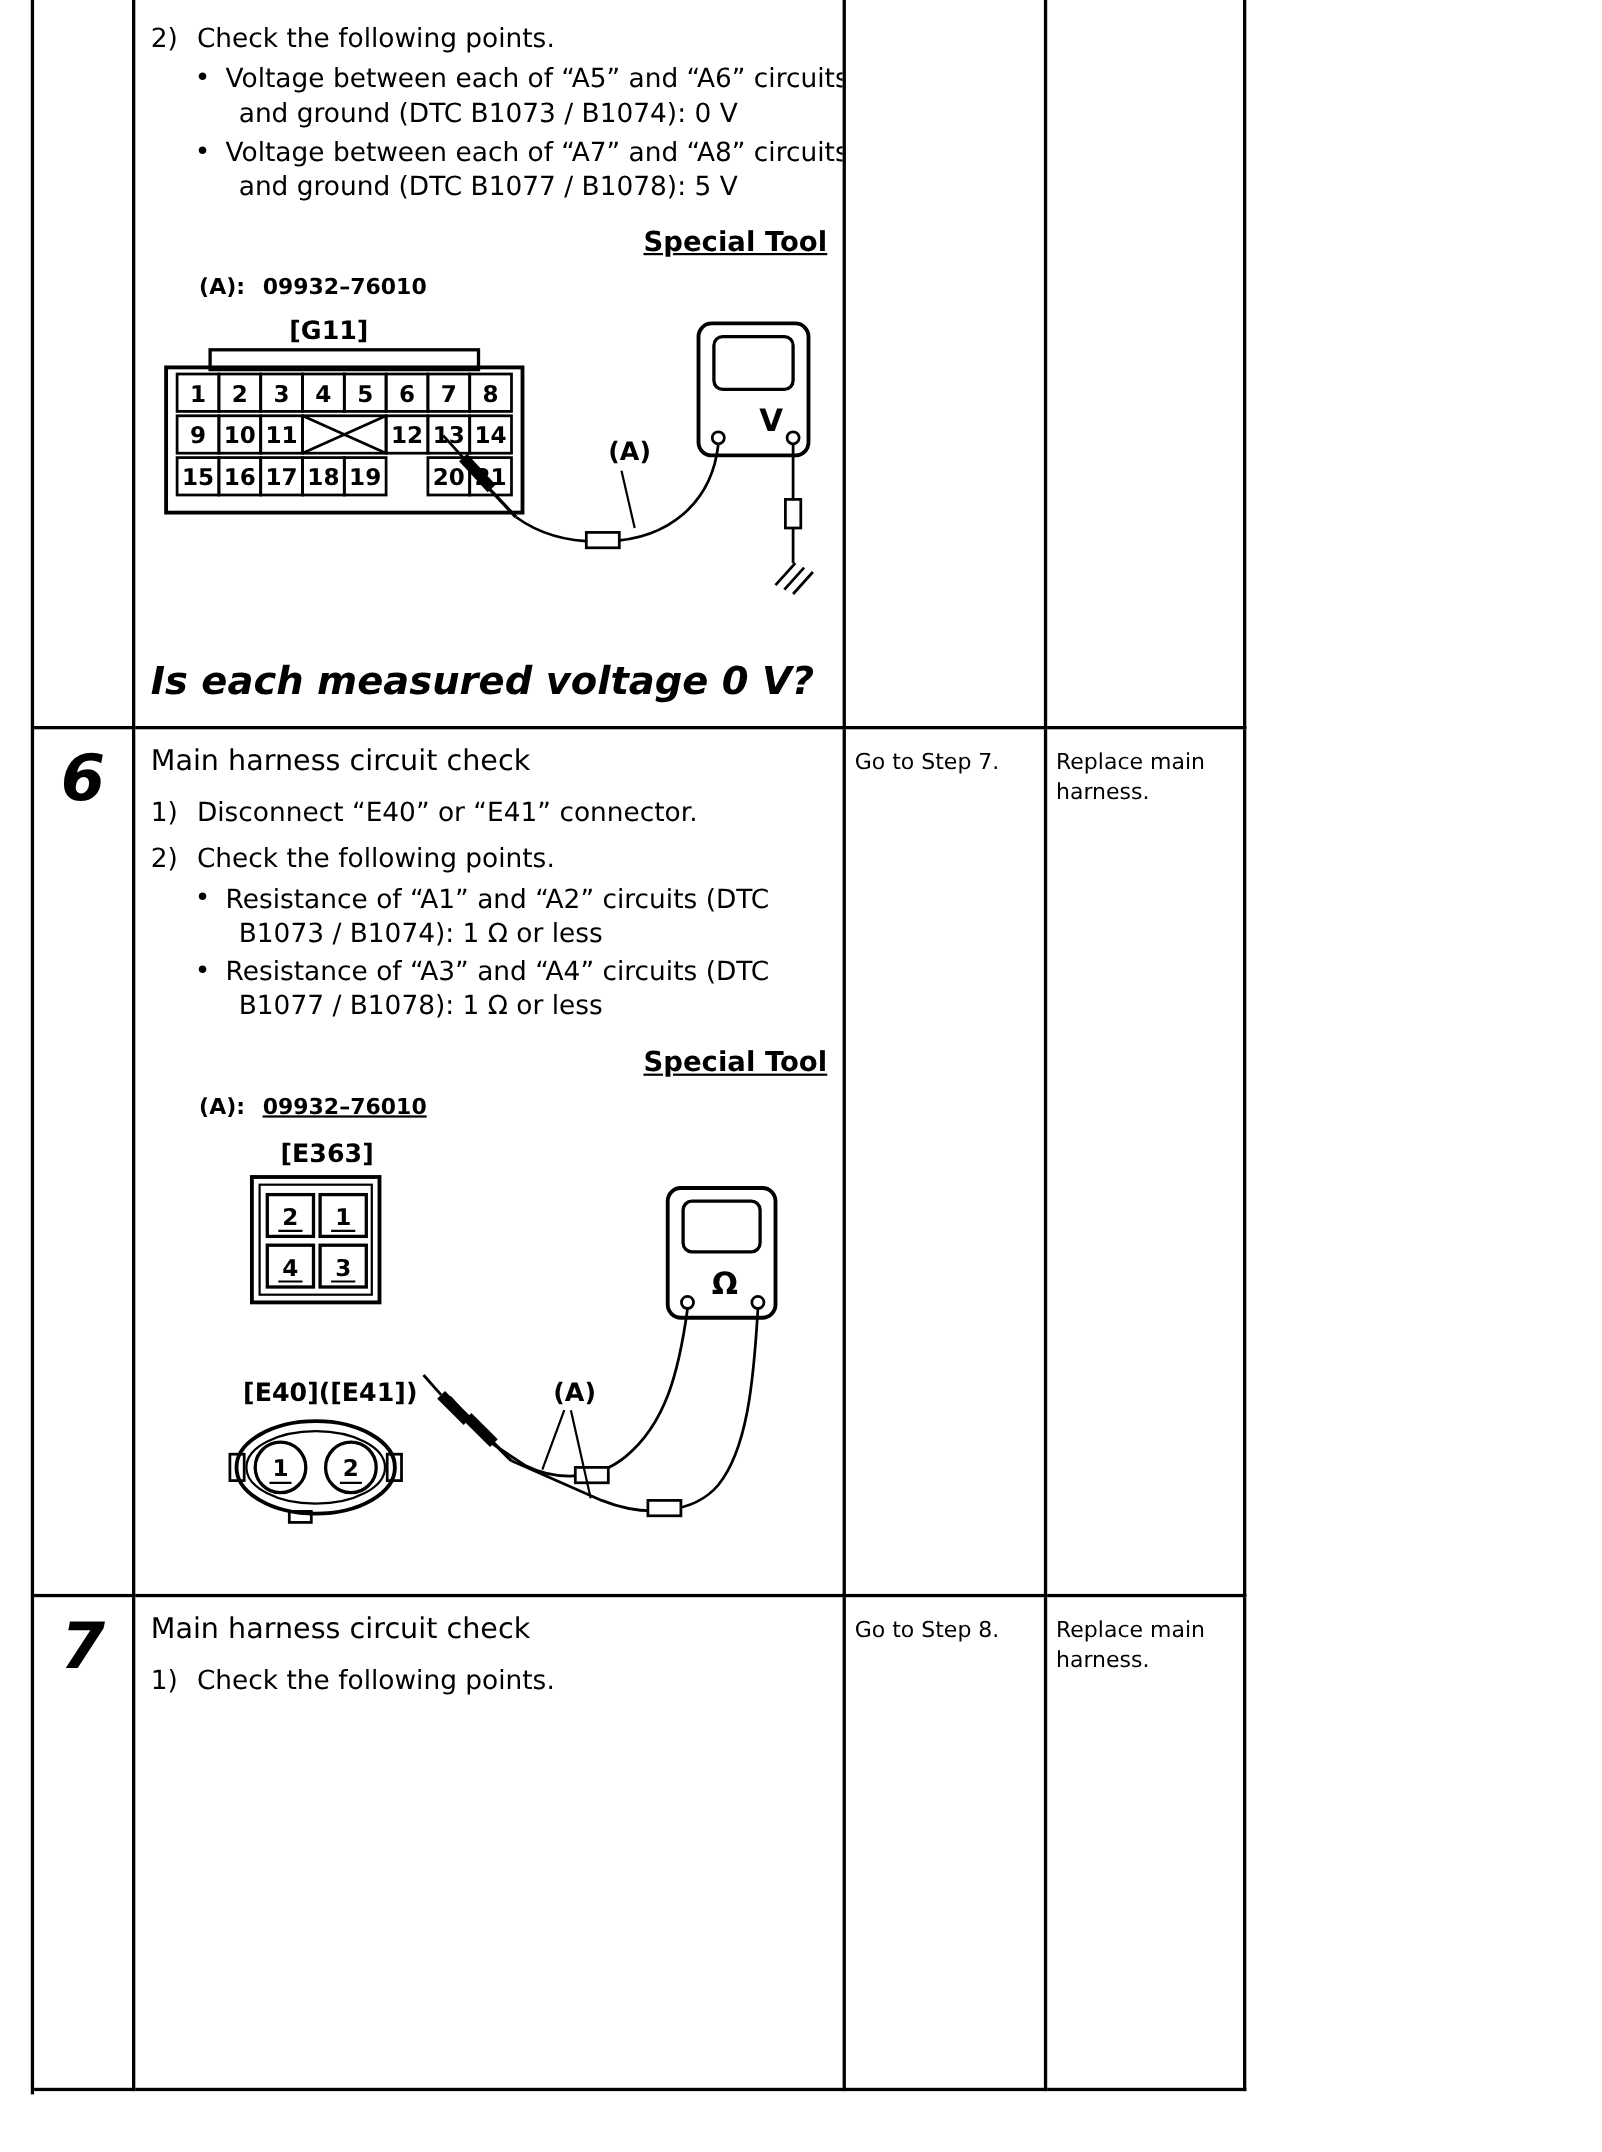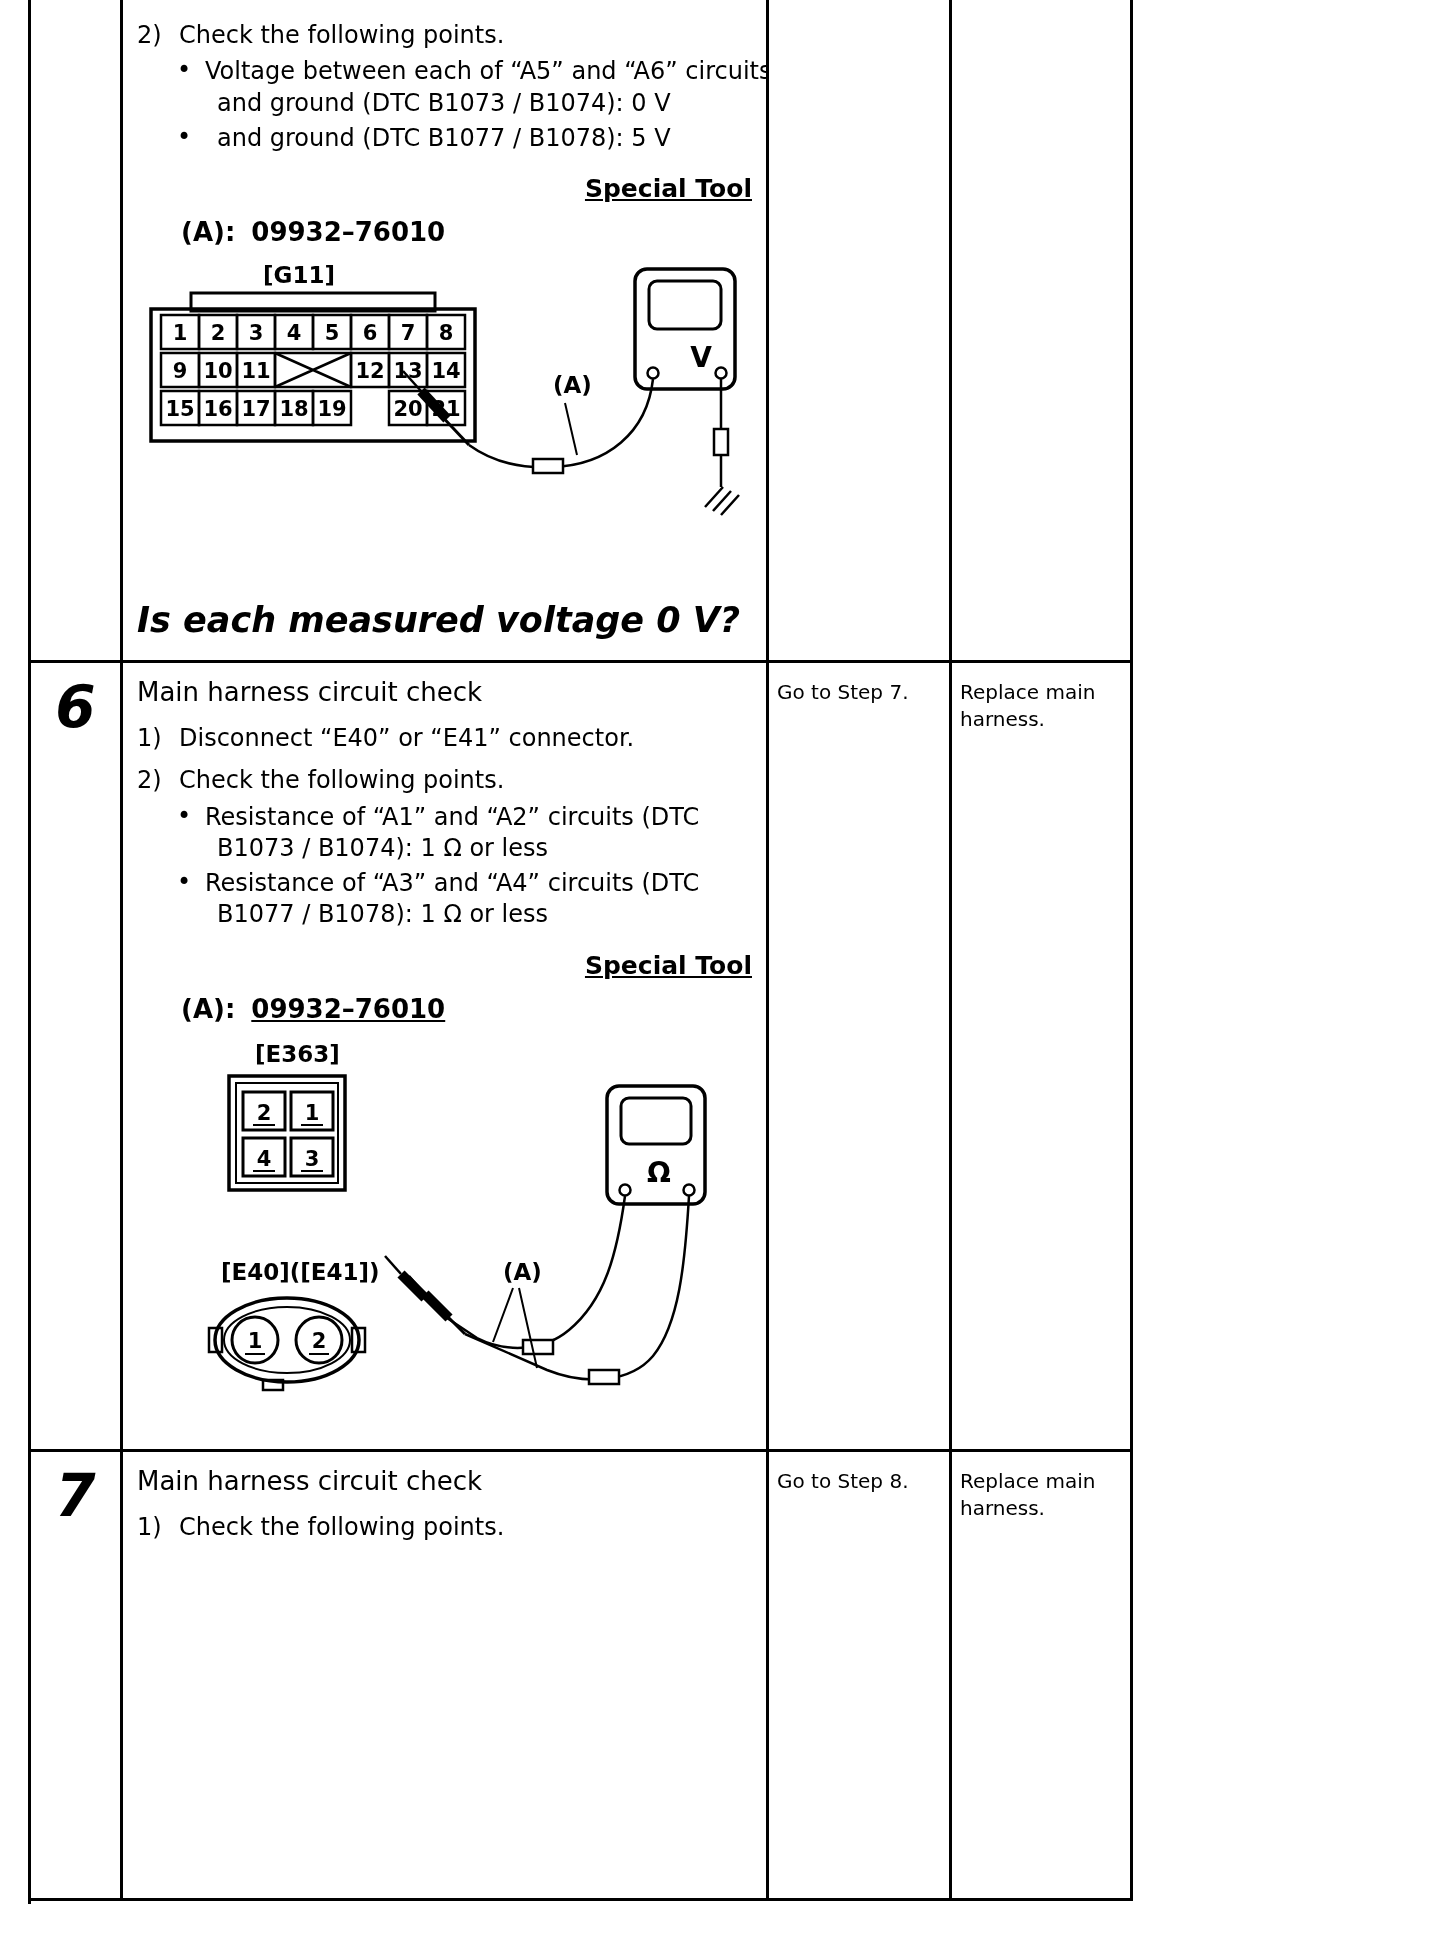--- a/index.html
+++ b/index.html
@@ -23,21 +23,21 @@
   .result-cell { font-size: 20px; line-height: 1.35; padding: 16px 6px 0 8px; }
   .title { font-size: 26px; font-weight: normal; margin: 2px 0 8px; }
   .num-item { display: flex; font-size: 24px; line-height: 1.35; margin: 7px 0 3px; }
   .num-item .num { width: 42px; flex: none; }
   .bullet { display: flex; font-size: 24px; margin: 2px 0 2px 40px; }
   .bullet .dot { width: 28px; flex: none; }
   .blines { line-height: 1.3; }
   .blines div { white-space: nowrap; }
   .blines .l2 { padding-left: 12px; }
   .st-heading { font-size: 25px; font-weight: bold; text-decoration: underline; margin: 18px 0 6px 40px; text-align: right; }
-  .tool-line { font-size: 26px; font-weight: bold; margin: 8px 0 8px 44px; }
+  .tool-line { font-size: 20px; font-weight: bold; margin: 8px 0 8px 44px; }
   .tool-line .tool-num { margin-left: 16px; }
   .tool-line .u { text-decoration: underline; }
   .question { margin-top: auto; font-size: 35px; font-weight: bold; font-style: italic; padding-bottom: 6px; }
   .diag { display: block; }
   .diag.g11 { margin: 8px 0 0 8px; }
   .diag.e363 { margin: 10px 0 0 70px; }
   .diag rect, .diag circle, .diag ellipse, .diag path { stroke: #000; fill: none; }
   .diag rect.plug { fill: #fff; }
   .diag text { fill: #000; stroke: none; font-weight: bold; font-family: "DejaVu Sans", sans-serif; }
   .diag .pin { font-size: 21px; text-anchor: middle; }
@@ -59,20 +59,21 @@
     <div class="bullet">
       <span class="dot">•</span>
       <div class="blines">
         <div>Voltage between each of “A5” and “A6” circuits</div>
         <div class="l2">and ground (DTC B1073 / B1074): 0 V</div>
       </div>
     </div>
     <div class="bullet">
       <span class="dot">•</span>
       <div class="blines">
+        <div>Voltage between each of “A7” and “A8” circuits</div>
         <div class="l2">and ground (DTC B1077 / B1078): 5 V</div>
       </div>
     </div>
 
     <div class="st-heading">Special Tool</div>
     <div class="tool-line">
       <span>(A):</span><span class="tool-num">09932–76010</span>
     </div>
 
     <svg class="diag g11" width="600" height="256" viewBox="0 0 600 256">

